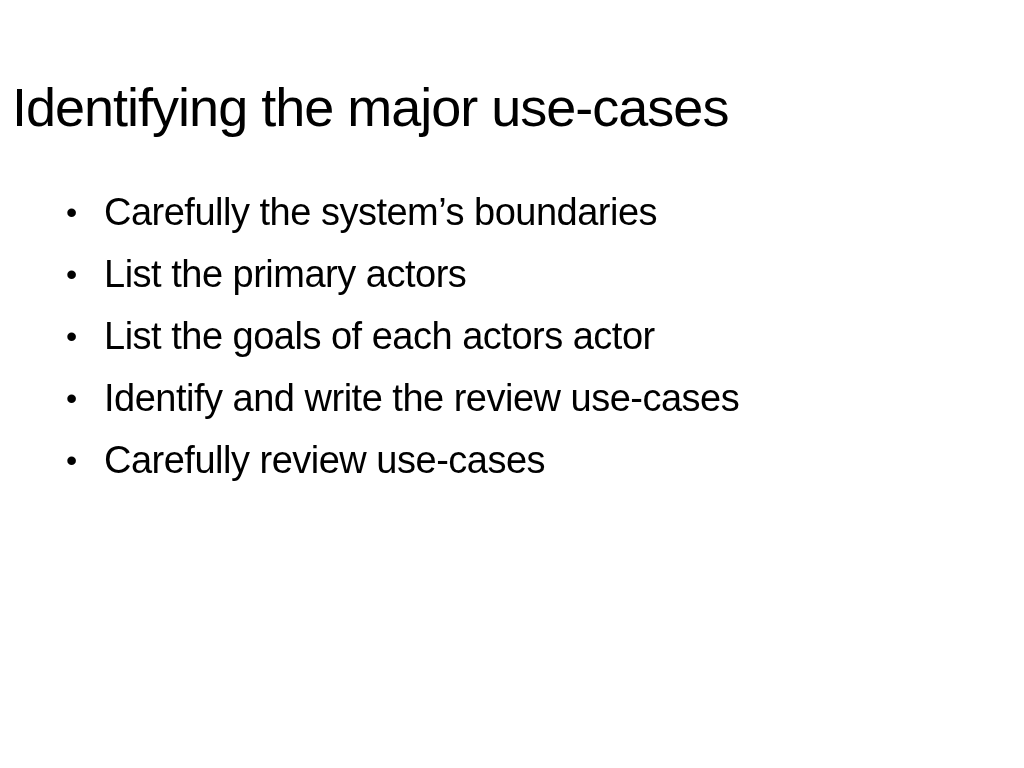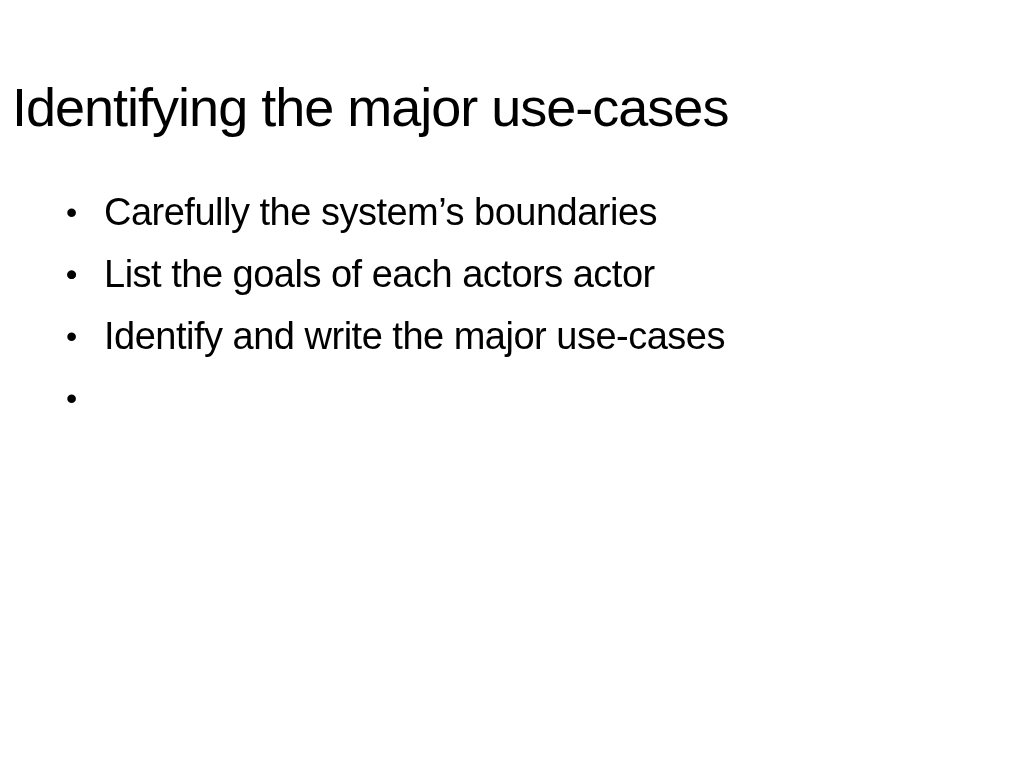--- a/index.html
+++ b/index.html
@@ -71,31 +71,33 @@
 
   <ul class="bullet-list">
 
     <li class="bullet-item">
       <span class="bullet-glyph">•</span>
       <span>Carefully the system’s boundaries</span>
     </li>
 
     <li class="bullet-item">
       <span class="bullet-glyph">•</span>
+      <span>List the primary actors</span>
     </li>
 
     <li class="bullet-item">
       <span class="bullet-glyph">•</span>
       <span>List the goals of each actors actor</span>
     </li>
 
     <li class="bullet-item">
       <span class="bullet-glyph">•</span>
-      <span>Identify and write the major use-cases</span>
+      <span>Identify and write the review use-cases</span>
     </li>
 
     <li class="bullet-item">
       <span class="bullet-glyph">•</span>
+      <span>Carefully review use-cases</span>
     </li>
 
   </ul>
 
 </div>
 
 </body></html>

